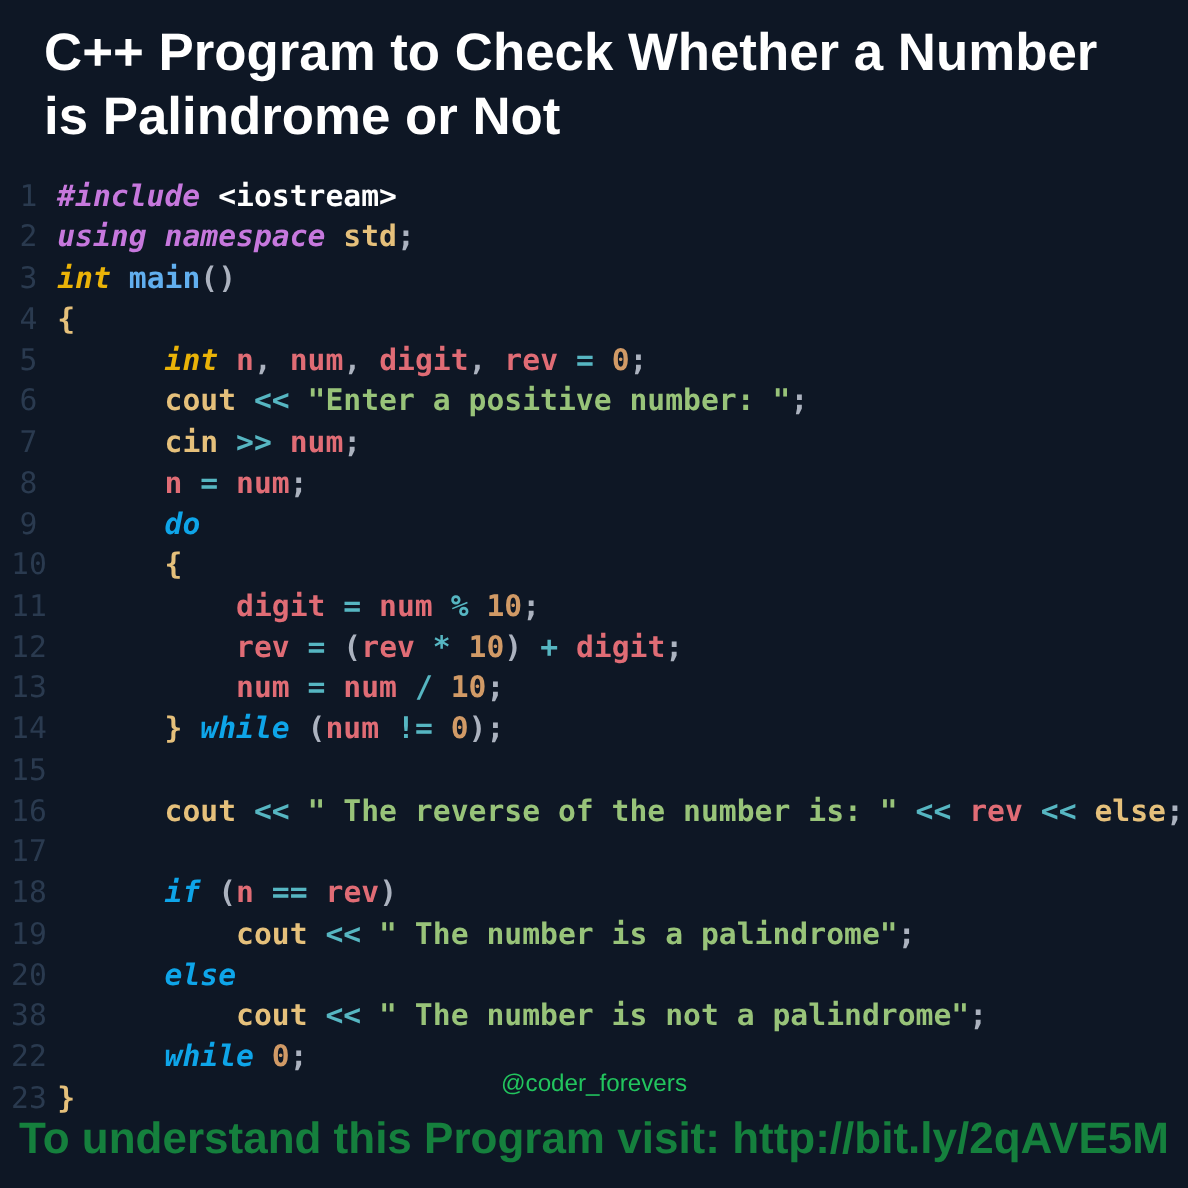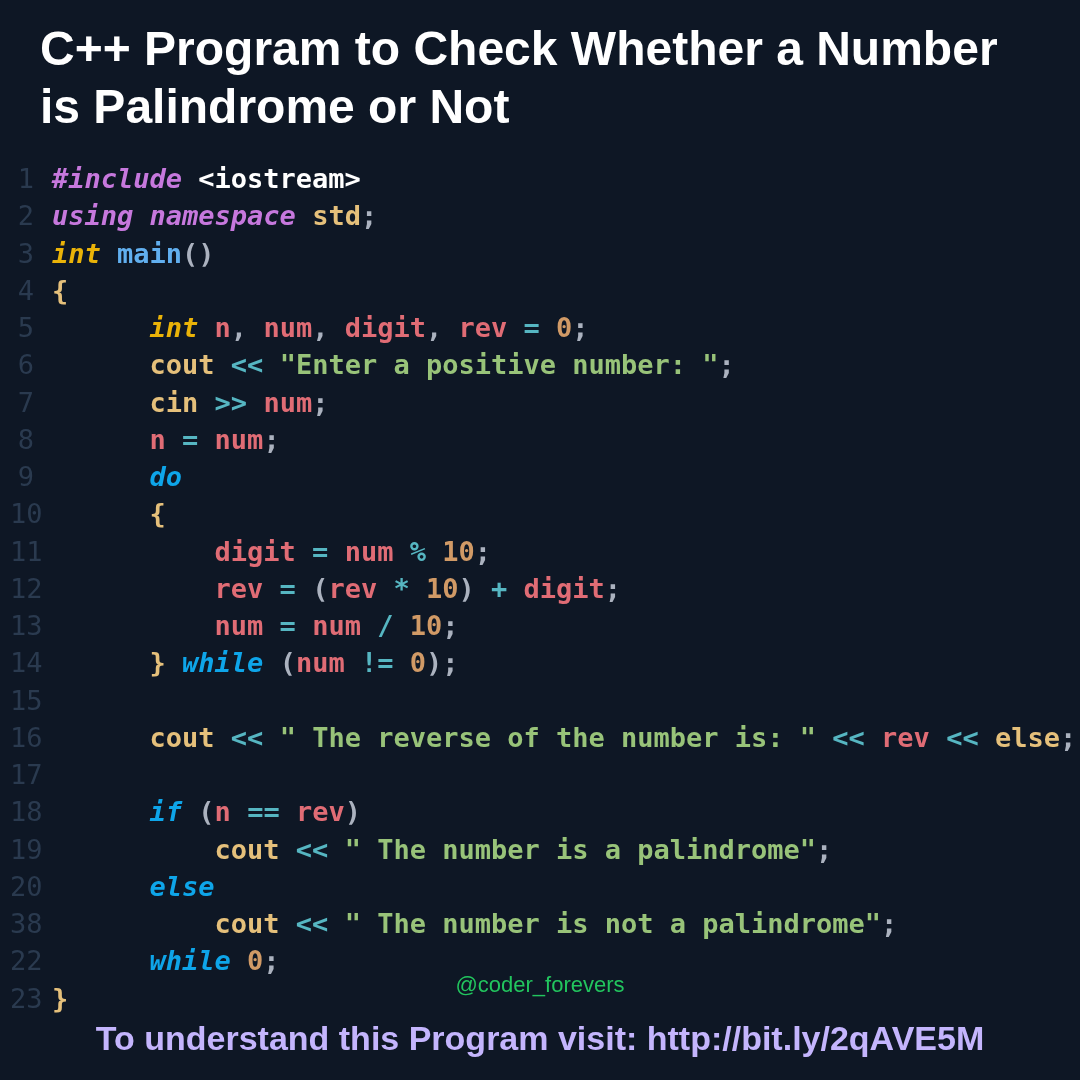--- a/index.html
+++ b/index.html
@@ -62,25 +62,25 @@
     text-align: center;
     color: #22c55e;
     font-family: Arial, sans-serif;
     font-size: 22px;
     z-index: 2;
   }
   .footer {
     position: absolute;
     bottom: 0; left: 0; right: 0;
     font-family: Arial, Helvetica, sans-serif;
-    font-size: 34px;
+    font-size: 40px;
     font-weight: 900;
     text-align: center;
     padding: 18px 10px 22px;
-    color: #c4b5fd;
+    color: #15803d;
   }
 </style>
 </head>
 <body>
 
 <div class="title">C++ Program to Check Whether a Number is Palindrome or Not</div>
 
 <div class="code-area">
 
   <div class="line"><span class="lineno">1</span><span class="code"><span class="pre">#include</span> <span class="inc">&lt;iostream&gt;</span></span></div>

